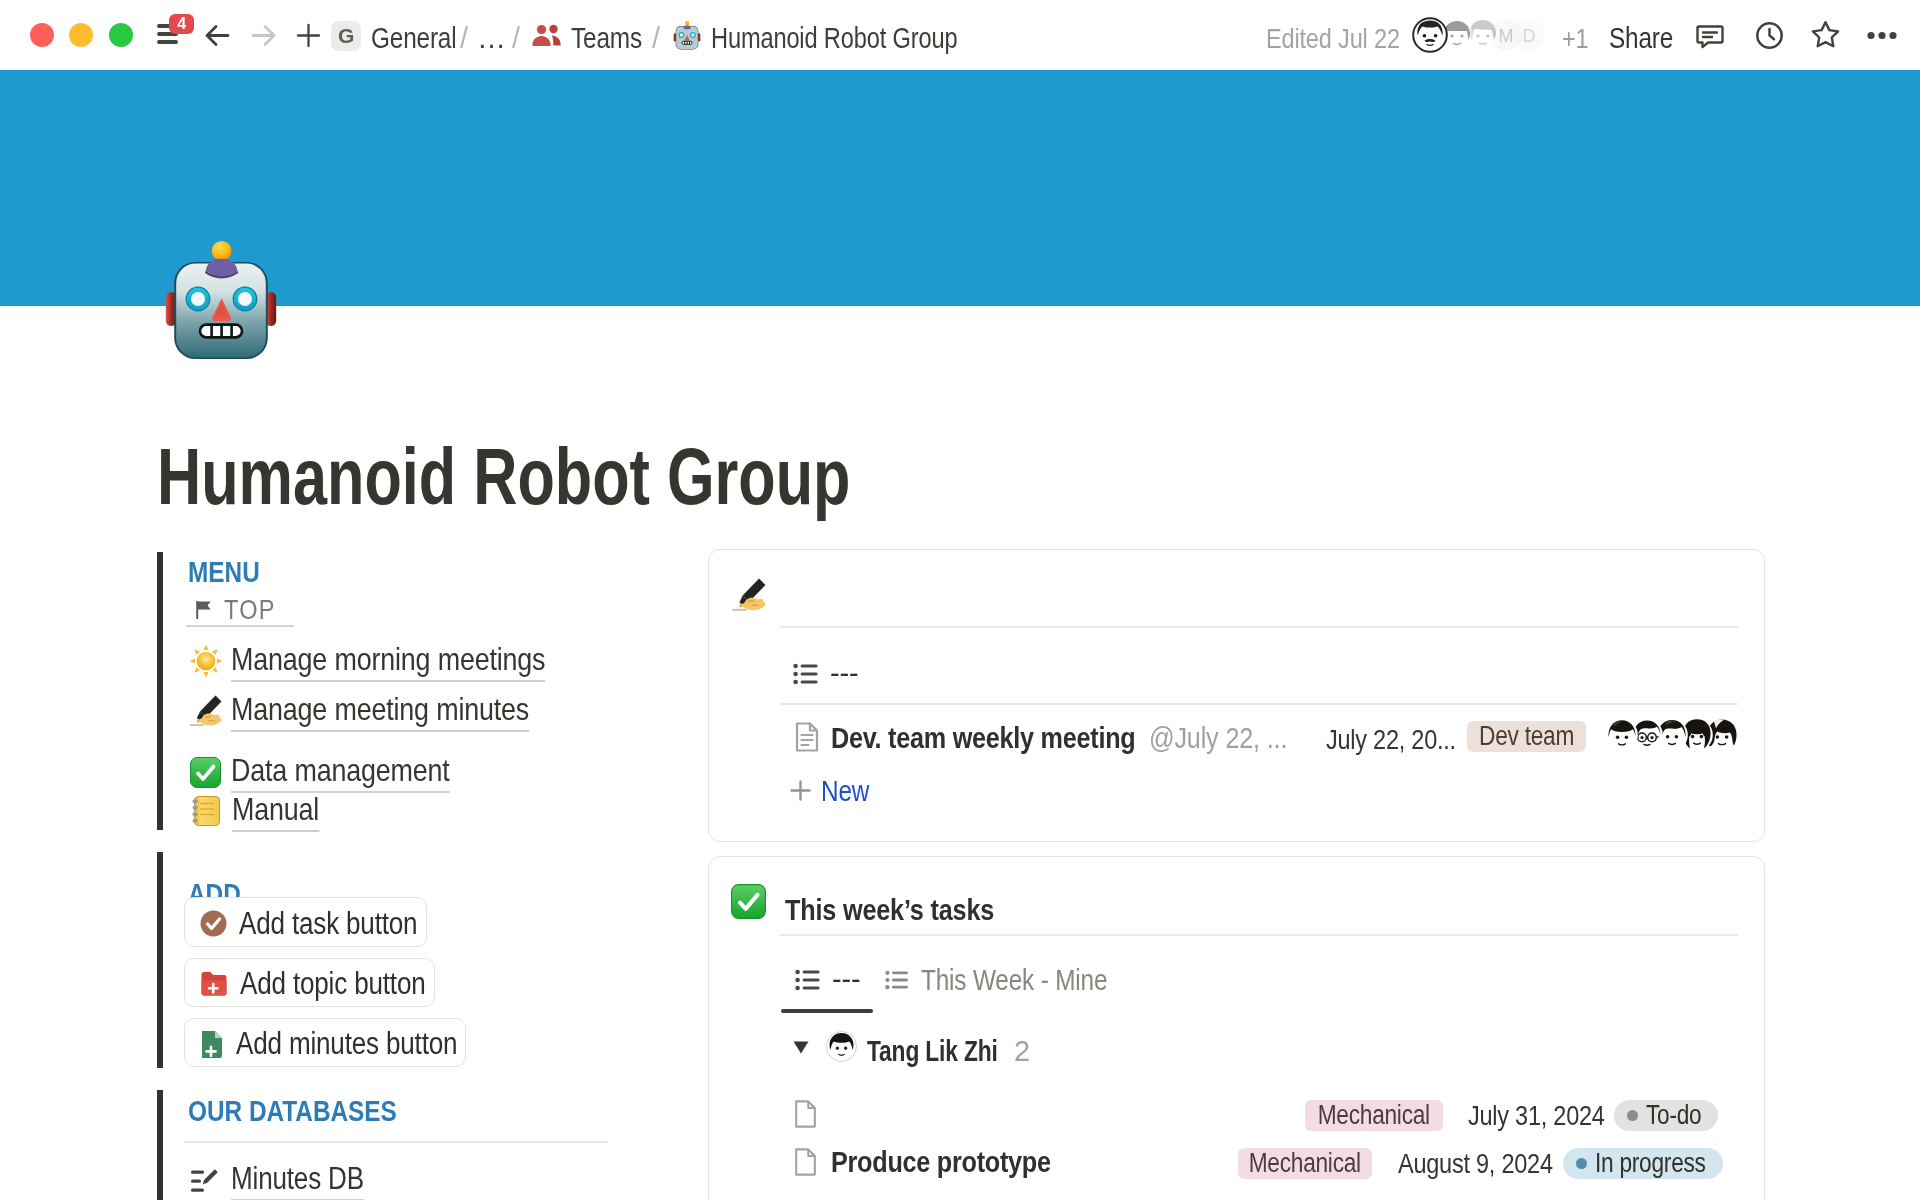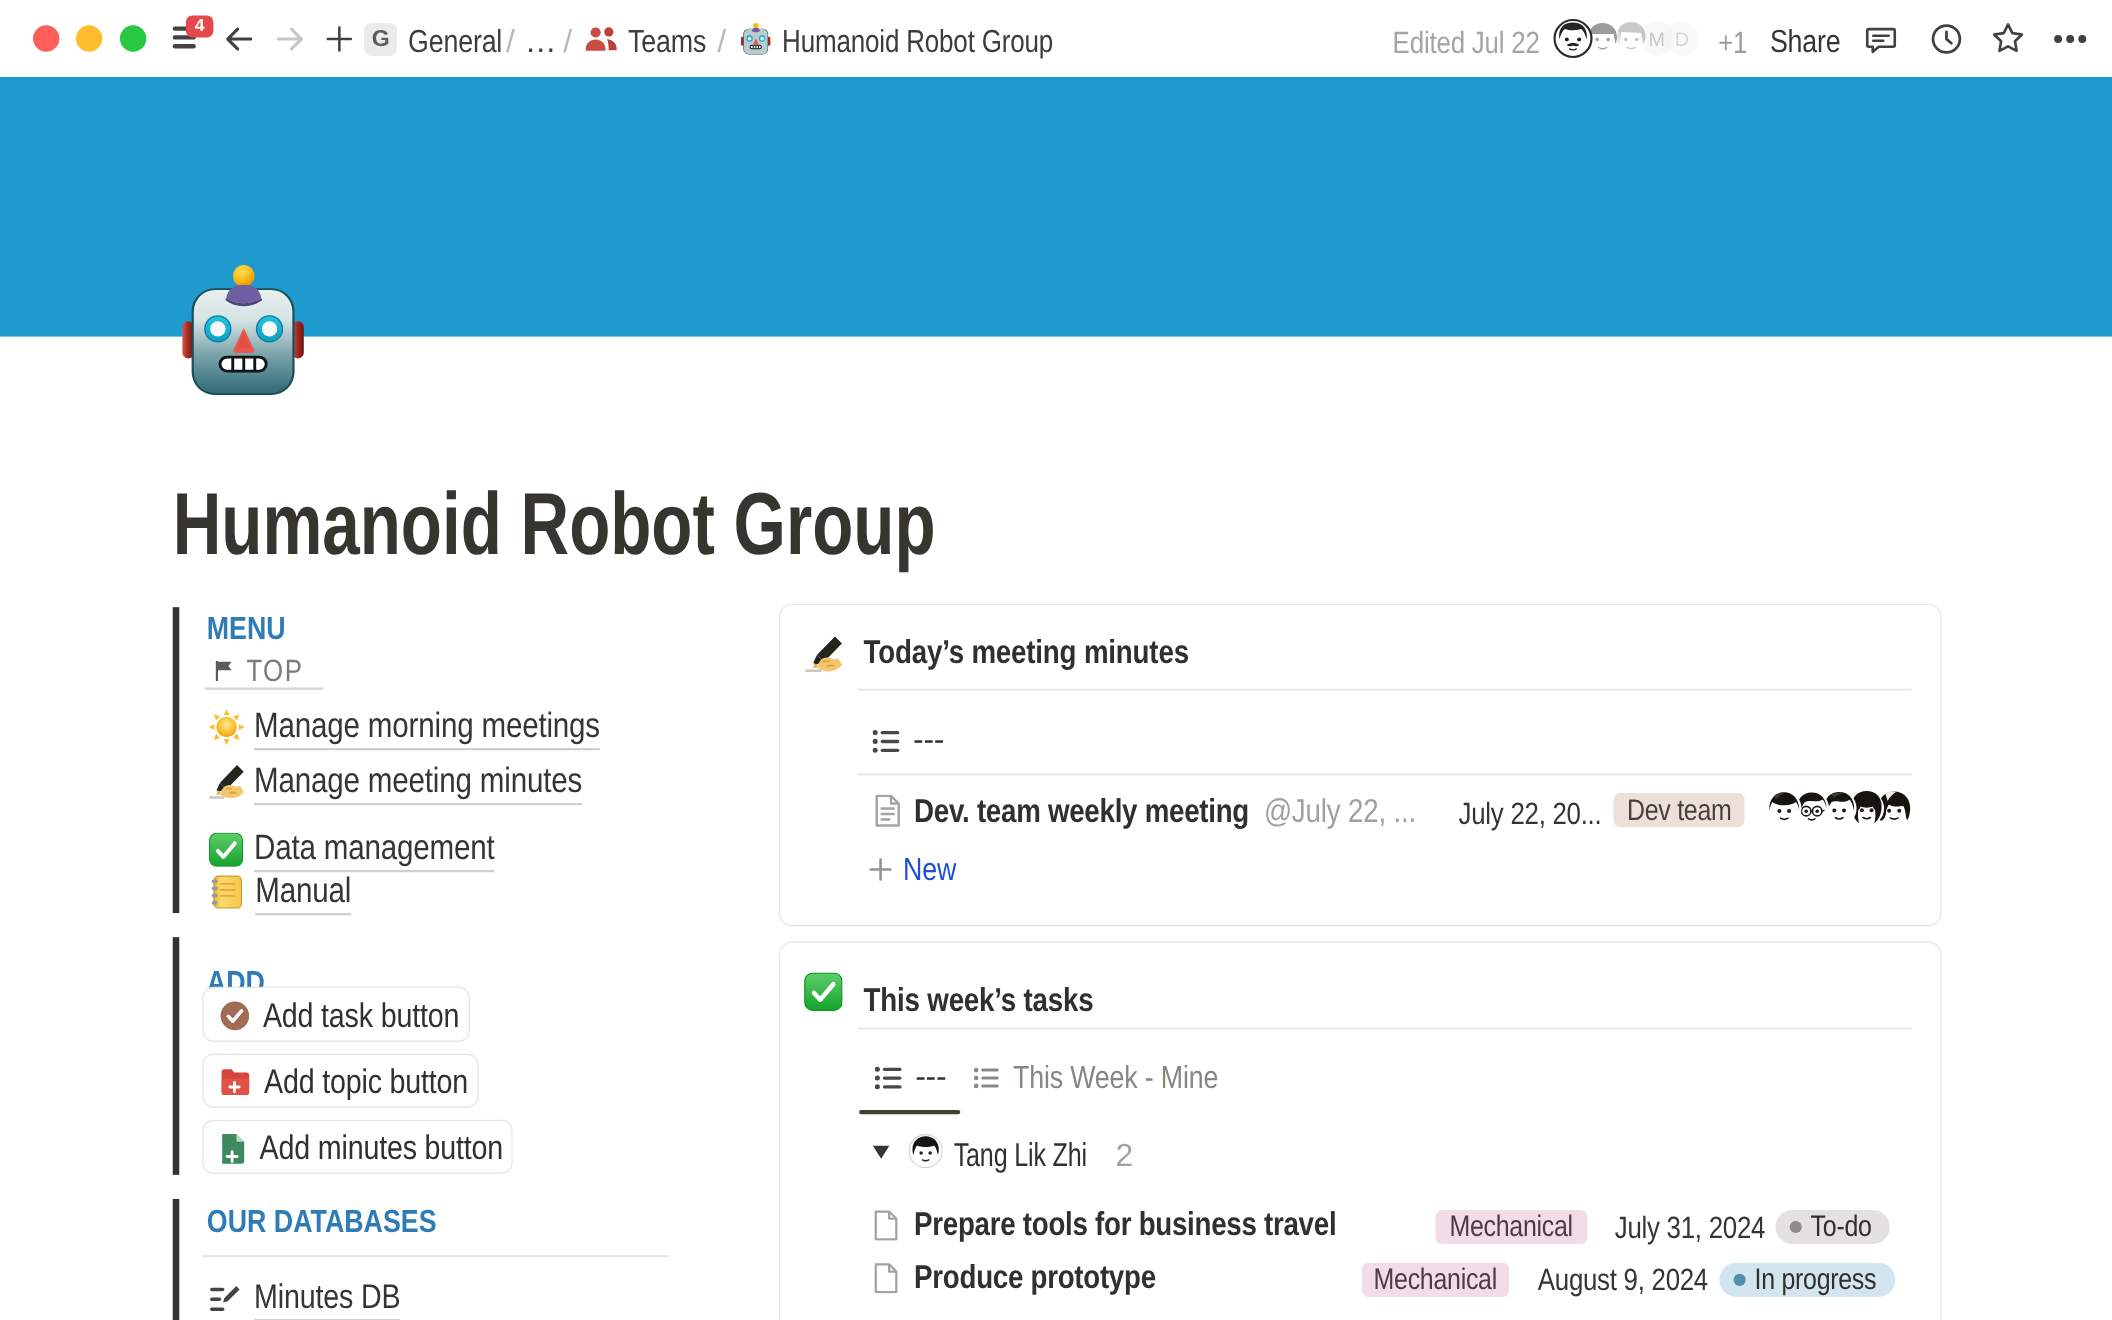--- a/index.html
+++ b/index.html
@@ -281,21 +281,20 @@
 
 <div class="card" style="top:549px;height:293px">
  <svg style="position:absolute;left:22px;top:27px" width="36" height="36" viewBox="0 0 34 34">
       <path d="M26.5 1.5l6 6-15.5 16-6-6z" fill="#26241f"></path>
       <path d="M11 17.5l6 6-7.5 2.2-1.6-1.6z" fill="#26241f"></path>
       <path d="M8.9 24.2l3.6 3.6-4.8.9z" fill="#e9b24a"></path>
       <path d="M14.5 21.5c2.5-2 5.5-2.4 8-1.4 2.6 1 4.4 1.2 6.8.4l3.4 5.4c-2.4 3.4-6.6 5.6-11.6 5.6-4.4 0-8.2-1.6-10.6-4z" fill="#f6c66c"></path>
       <path d="M16.5 23.5c1.6-1 3.4-1.2 5-.6M20 27c1.8-.8 3.8-.8 5.4-.2" stroke="#dca03f" stroke-width="1.4" fill="none" stroke-linecap="round"></path>
       <path d="M2 31h12" stroke="#c9c7c2" stroke-width="2.2" stroke-linecap="round"></path>
     </svg>
- <div class="ctitle" style="top:27px"><span class="tx">Today’s meeting minutes</span></div>
  <div class="cdiv" style="top:76px"></div>
  <svg style="position:absolute;left:84px;top:113px" width="25" height="22" viewBox="0 0 25 22" fill="#494843">
       <circle cx="2.6" cy="3" r="2.3"></circle>
       <circle cx="2.6" cy="11" r="2.3"></circle>
       <circle cx="2.6" cy="19" r="2.3"></circle>
       <rect x="7.6" y="1.6" width="17" height="3" rx="1.5"></rect>
       <rect x="7.6" y="9.6" width="17" height="3" rx="1.5"></rect>
       <rect x="7.6" y="17.6" width="17" height="3" rx="1.5"></rect>
     </svg>
  <div style="position:absolute;left:121px;top:107px;font-size:29px;font-weight:500;color:#32302c">---</div>
@@ -400,27 +399,26 @@
  <svg style="position:absolute;left:84px;top:184px" width="16" height="13" viewBox="0 0 16 13" fill="#37352f">
       <path d="M0.5 0.5h15L8 12.5z"></path>
     </svg>
  <svg style="position:absolute;left:117px;top:174px" width="31" height="31" viewBox="0 0 31 31">
       <circle cx="15.5" cy="15.5" r="15" fill="#fff" stroke="#d4d2cd" stroke-width="1"></circle>
       <path d="M3.5 14c0-7.4 5.4-12 12-12s12 4.6 12 12c0 1.8-.3 3.5-.9 5-.7-4-1.8-6.8-3.3-8.6-3.6 1.8-12 1.8-15.6 0-1.5 1.8-2.6 4.6-3.3 8.6-.6-1.5-.9-3.2-.9-5z" fill="#16140f"></path>
       <circle cx="11.4" cy="17.2" r="1.6" fill="#222"></circle>
       <circle cx="19.6" cy="17.2" r="1.6" fill="#222"></circle>
       <path d="M12.3 23.2c2 1.3 4.4 1.3 6.4 0" stroke="#222" stroke-width="1.3" fill="none"></path>
     </svg>
- <div style="position:absolute;left:158px;top:177px;font-size:30px;font-weight:400;color:#32302c"><span class="tx" style="transform:scaleX(.76)">Tang Lik Zhi</span></div>
+ <div style="position:absolute;left:158px;top:177px;font-size:30px;font-weight:700;color:#32302c"><span class="tx" style="transform:scaleX(.76)">Tang Lik Zhi</span></div>
  <div style="position:absolute;left:305px;top:178px;font-size:29px;color:#a3a19c">2</div>
  <svg style="position:absolute;left:85px;top:243px" width="23" height="28" viewBox="0 0 24 30" fill="none" stroke="#a5a39f" stroke-width="2.2">
       <path d="M2 1.5h13l7 7V28.5H2z" stroke-linejoin="round"></path>
       <path d="M15 1.5v7h7" stroke-linejoin="round"></path>
     </svg>
- <div class="rowtitle" style="position:absolute;left:122px;top:240px"><span class="tx">Prepare tools for business travel</span></div>
  <div class="tag" style="left:596px;top:243px;width:138px;background:#f3dce6;color:#4d3a43">
       <span class="txc">Mechanical</span>
     </div>
  <div class="datecell" style="position:absolute;left:759px;top:243px"><span class="tx">July 31, 2024</span></div>
  <div class="pill" style="left:905px;top:243px;width:104px;background:#e3e2e0;padding-left:13px">
       <span style="width:11px;height:11px;border-radius:50%;background:#8d8c88;margin-right:8px"></span>
       <span class="tx">To-do</span>
     </div>
  <svg style="position:absolute;left:85px;top:291px" width="23" height="28" viewBox="0 0 24 30" fill="none" stroke="#a5a39f" stroke-width="2.2">
       <path d="M2 1.5h13l7 7V28.5H2z" stroke-linejoin="round"></path>

